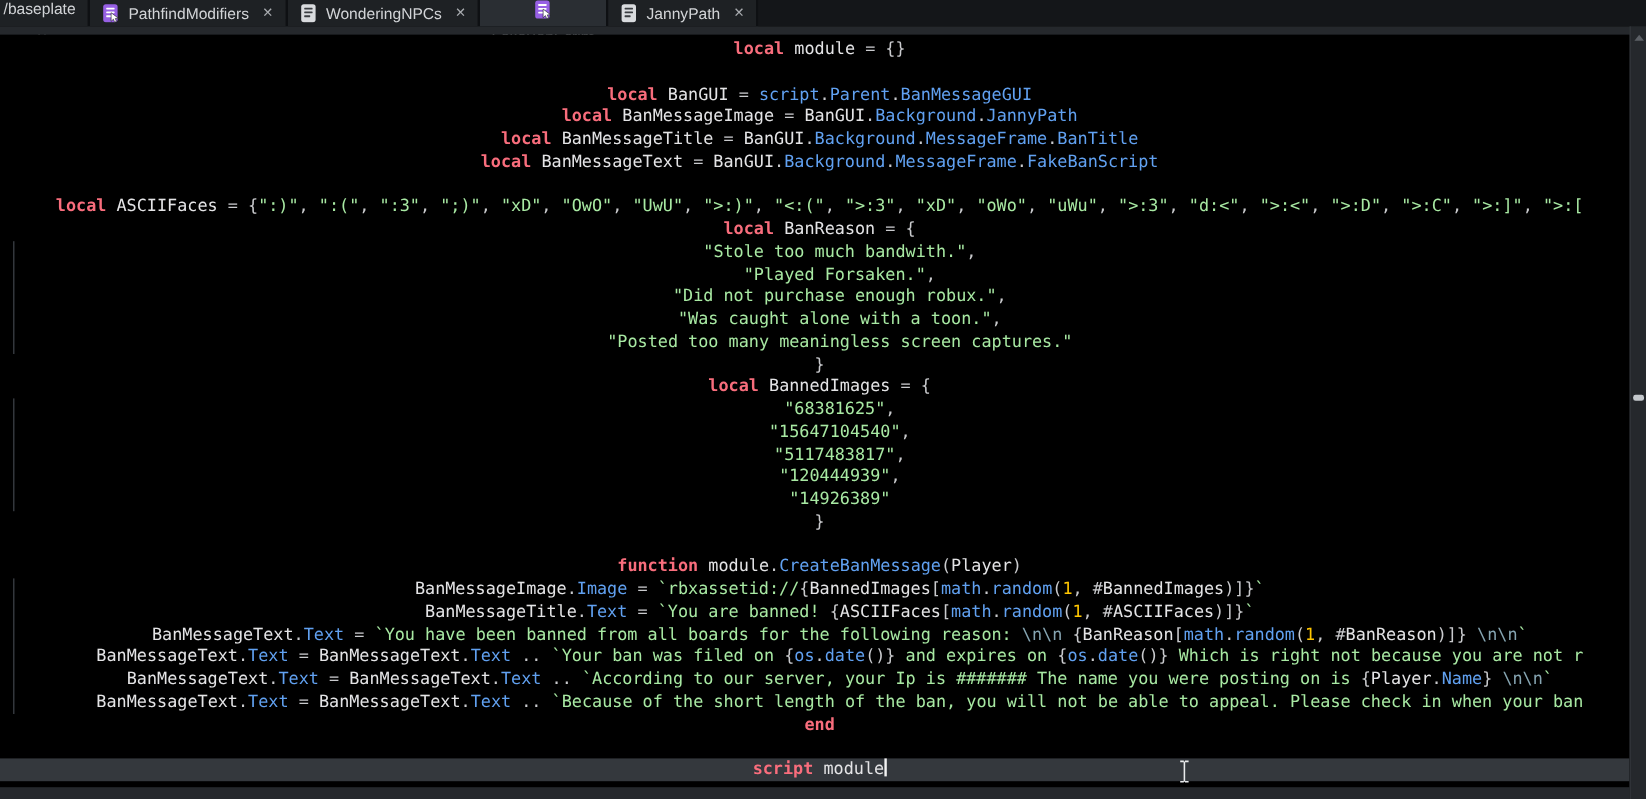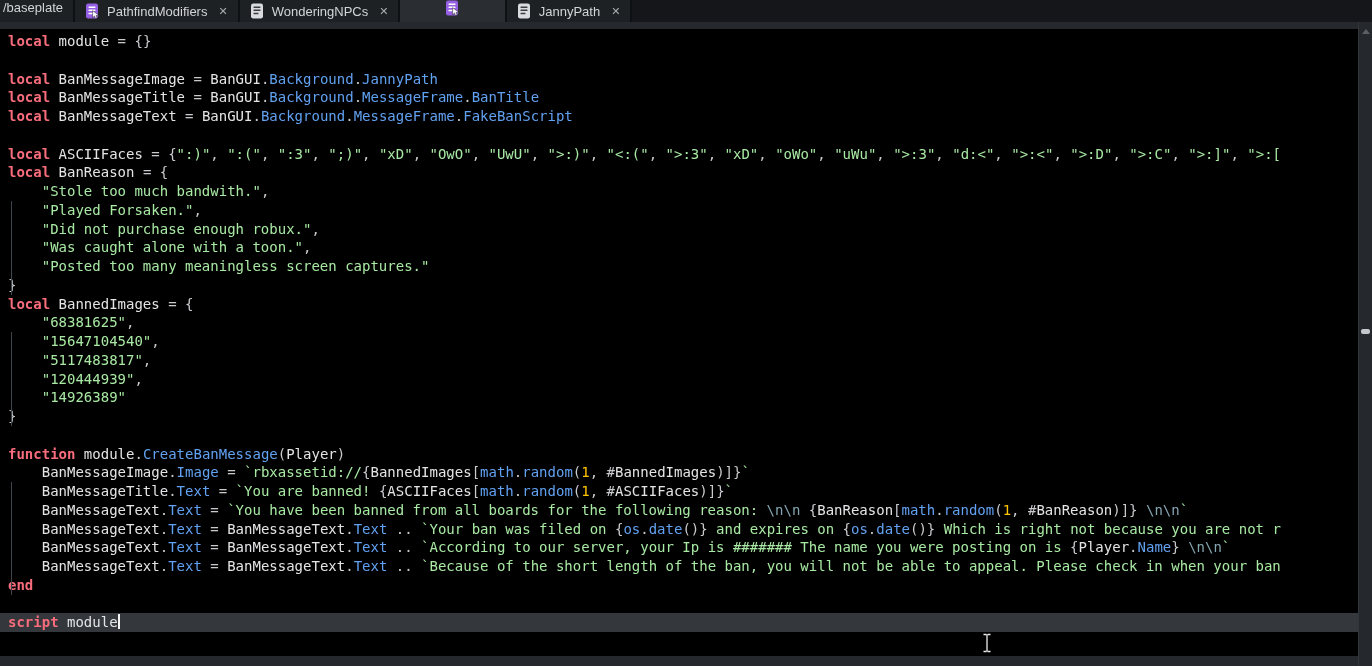--- a/index.html
+++ b/index.html
@@ -17,21 +17,21 @@
   .tabicon { width:16px; height:16px; display:inline-block; flex:0 0 auto; }
   .tabicon svg { display:block; }
   .tabclose { font-size:11px; color:#A9ACB0; margin-left:4px; line-height:1; }
 
   
   .pane-strip   { position:absolute; top:22px; left:0; width:1372px; height:7px; background:var(--chrome); }
   .bottom-strip { position:absolute; top:656px; left:0; width:1358px; height:10px; background:var(--chrome); }
 
   
   .editor { position:absolute; top:29px; left:0; width:1358px; height:627px;
-            background:var(--editor_bg); overflow:hidden; cursor:text; }
+            background:var(--editor_bg); overflow:hidden; cursor:text;text-align:center; }
   .code { position:relative; padding-top:3px;
           font-family:"DejaVu Sans Mono", monospace; font-size:14px; line-height:18.75px; }
   .line { white-space:pre; height:18.75px; padding-left:8px; color:var(--plain); }
   .line.cur { background:var(--current_line_bg); }
   .seg-k { color:var(--keyword); font-weight:bold; }
   .seg-s { color:var(--string); }
   .seg-n { color:var(--number); }
   .seg-b { color:var(--builtin); }
   .seg-e { color:var(--escape); }
   .seg-v { color:var(--plain); }
@@ -109,20 +109,21 @@
       <span>JannyPath</span>
       <span class="tabclose">✕</span>
     </div>
   </div>
 <div class="pane-strip"></div>
 
 <div class="editor">
   <div class="code">
       <div class="line"><span class="seg-k">local</span><span class="seg-v"> module </span><span class="seg-p">= {}</span></div>
       <div class="line"></div>
+      <div class="line"><span class="seg-k">local</span><span class="seg-v"> BanGUI </span><span class="seg-p">= </span><span class="seg-b">script</span><span class="seg-p">.</span><span class="seg-b">Parent</span><span class="seg-p">.</span><span class="seg-b">BanMessageGUI</span></div>
       <div class="line"><span class="seg-k">local</span><span class="seg-v"> BanMessageImage </span><span class="seg-p">= </span><span class="seg-v">BanGUI</span><span class="seg-p">.</span><span class="seg-b">Background</span><span class="seg-p">.</span><span class="seg-b">JannyPath</span></div>
       <div class="line"><span class="seg-k">local</span><span class="seg-v"> BanMessageTitle </span><span class="seg-p">= </span><span class="seg-v">BanGUI</span><span class="seg-p">.</span><span class="seg-b">Background</span><span class="seg-p">.</span><span class="seg-b">MessageFrame</span><span class="seg-p">.</span><span class="seg-b">BanTitle</span></div>
       <div class="line"><span class="seg-k">local</span><span class="seg-v"> BanMessageText </span><span class="seg-p">= </span><span class="seg-v">BanGUI</span><span class="seg-p">.</span><span class="seg-b">Background</span><span class="seg-p">.</span><span class="seg-b">MessageFrame</span><span class="seg-p">.</span><span class="seg-b">FakeBanScript</span></div>
       <div class="line"></div>
       <div class="line"><span class="seg-k">local</span><span class="seg-v"> ASCIIFaces </span><span class="seg-p">= {</span><span class="seg-s">":)"</span><span class="seg-p">, </span><span class="seg-s">":("</span><span class="seg-p">, </span><span class="seg-s">":3"</span><span class="seg-p">, </span><span class="seg-s">";)"</span><span class="seg-p">, </span><span class="seg-s">"xD"</span><span class="seg-p">, </span><span class="seg-s">"OwO"</span><span class="seg-p">, </span><span class="seg-s">"UwU"</span><span class="seg-p">, </span><span class="seg-s">"&gt;:)"</span><span class="seg-p">, </span><span class="seg-s">"&lt;:("</span><span class="seg-p">, </span><span class="seg-s">"&gt;:3"</span><span class="seg-p">, </span><span class="seg-s">"xD"</span><span class="seg-p">, </span><span class="seg-s">"oWo"</span><span class="seg-p">, </span><span class="seg-s">"uWu"</span><span class="seg-p">, </span><span class="seg-s">"&gt;:3"</span><span class="seg-p">, </span><span class="seg-s">"d:&lt;"</span><span class="seg-p">, </span><span class="seg-s">"&gt;:&lt;"</span><span class="seg-p">, </span><span class="seg-s">"&gt;:D"</span><span class="seg-p">, </span><span class="seg-s">"&gt;:C"</span><span class="seg-p">, </span><span class="seg-s">"&gt;:]"</span><span class="seg-p">, </span><span class="seg-s">"&gt;:[</span></div>
       <div class="line"><span class="seg-k">local</span><span class="seg-v"> BanReason </span><span class="seg-p">= {</span></div>
       <div class="line"><span class="seg-s">    "Stole too much bandwith."</span><span class="seg-p">,</span></div>
       <div class="line"><span class="seg-s">    "Played Forsaken."</span><span class="seg-p">,</span></div>
       <div class="line"><span class="seg-s">    "Did not purchase enough robux."</span><span class="seg-p">,</span></div>
       <div class="line"><span class="seg-s">    "Was caught alone with a toon."</span><span class="seg-p">,</span></div>

